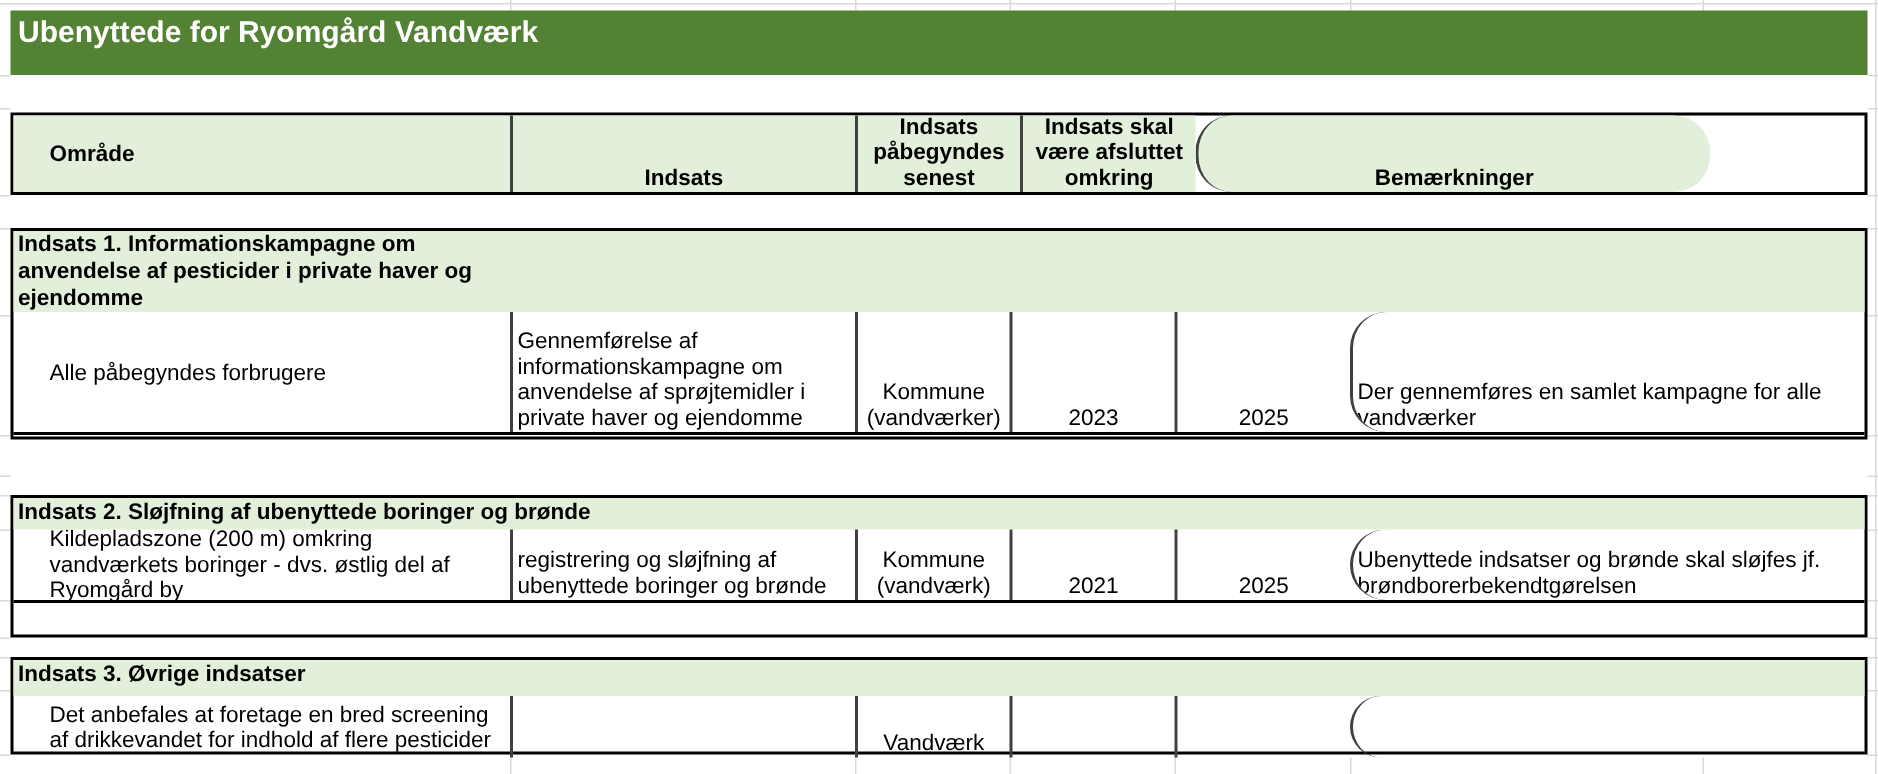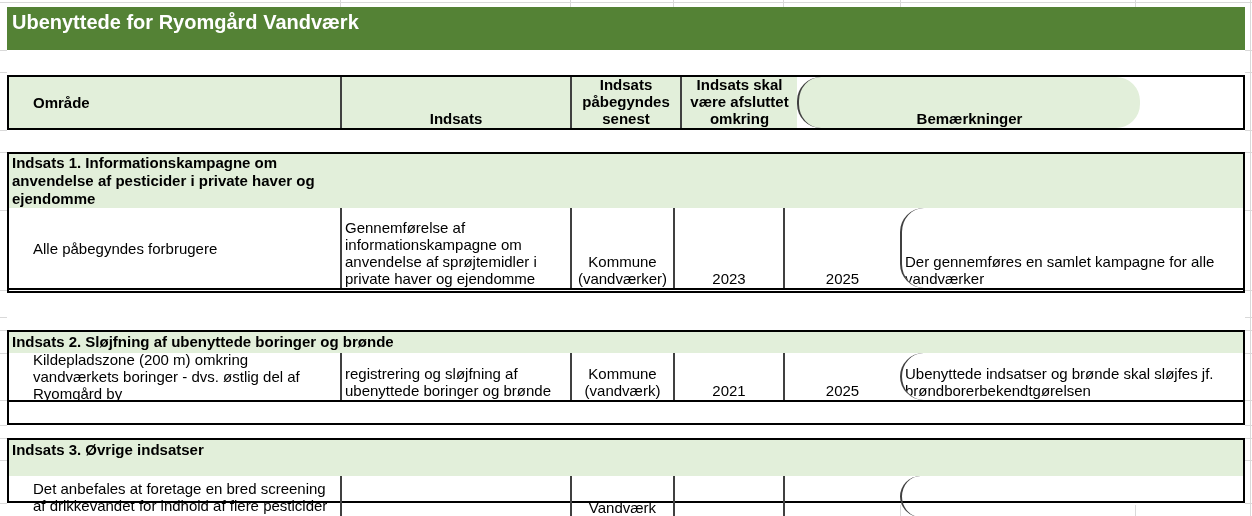--- a/index.html
+++ b/index.html
@@ -58,21 +58,21 @@
   .b1 .sec-row{height:54px;}
   .b1 .trow.data{height:80px;}
   .b1 .empty-row{height:27px;border-top:2px solid #000;}
 
   .b2{top:330px;height:95px;}
   .b2 .sec-row{height:21px;line-height:20px;}
   .b2 .trow.data{height:47px;}
   .b2 .empty-row{height:23px;border-top:2px solid #000;}
 
   .b3{top:438px;height:65px;}
-  .b3 .sec-row{height:36px;line-height:19px;}
+  .b3 .sec-row{height:24px;line-height:19px;}
   .b3 .trow.data{height:41px;}
 
   .wrap335{max-width:334px;}
 </style>
 </head>
 <body>
 
 <div class="canvas">
 
   <div id="gridlines">

